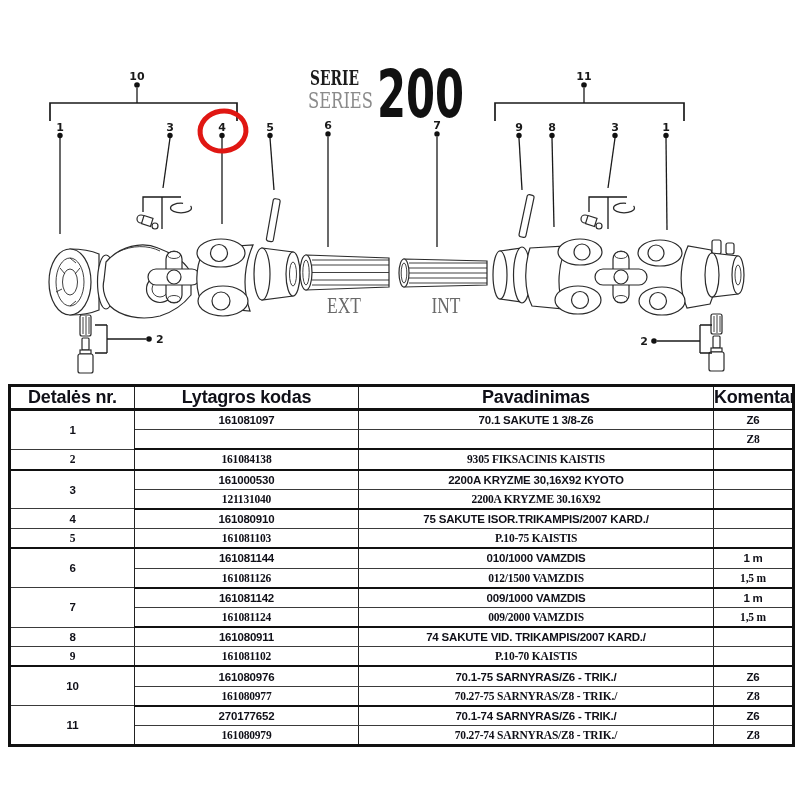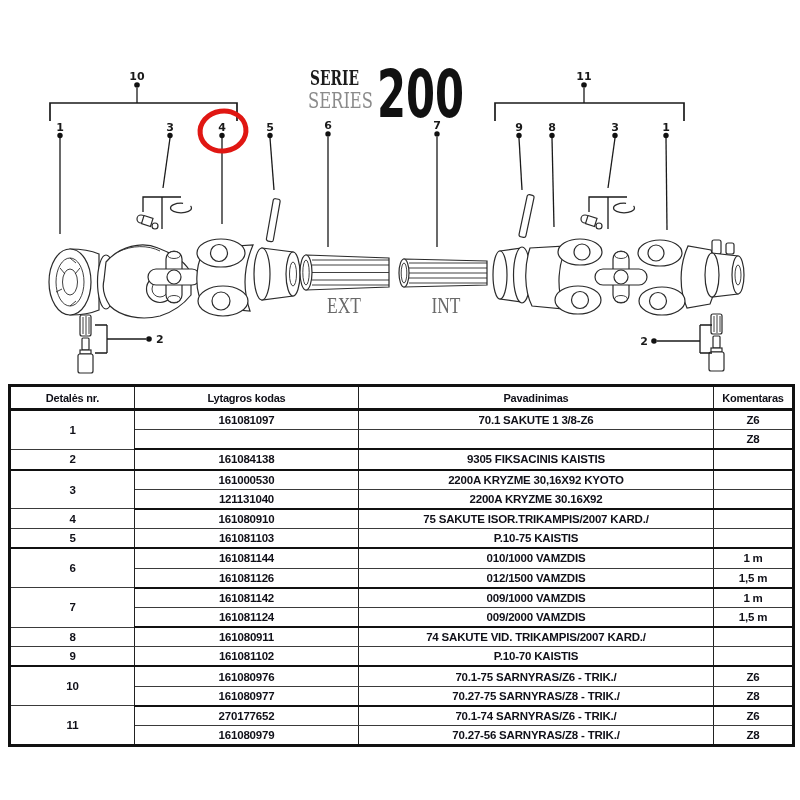--- a/index.html
+++ b/index.html
@@ -18,23 +18,23 @@
   .ptd{stroke:#2b2b2b;stroke-width:0.9;fill:none;}
   .dot{fill:#111;}
 
   #parts-table{position:absolute;left:8px;top:384px;width:784px;border-collapse:collapse;
       table-layout:fixed;border:3px solid #111;}
   #parts-table th,#parts-table td{
       border-left:1.5px solid #222;border-right:1.5px solid #222;
       border-top:1px solid #3a3a3a;border-bottom:1px solid #3a3a3a;
       text-align:center;vertical-align:middle;overflow:hidden;white-space:nowrap;
       font-weight:bold;color:#101018;padding:0;}
-  #parts-table th{height:21px;font-size:11px;letter-spacing:-0.2px;border-bottom:3px solid #111;}
+  #parts-table th{height:21px;font-size:18px;letter-spacing:-0.2px;border-bottom:3px solid #111;}
   #parts-table td{height:18.2px;font-size:11.5px;letter-spacing:-0.2px;}
-  #parts-table tr.group-end td{border-bottom:2.6px solid #111;}
+  #parts-table tr.group-end td{border-bottom:2.6px solid #111;font-family:Liberation Serif, serif;}
 </style>
 </head>
 <body>
 
 <div id="page">
 
   <svg width="800" height="382" viewBox="0 0 800 382" style="position:absolute;left:0;top:0;">
 
     <g>
       <text class="title-serie" x="310" y="85" textLength="49" lengthAdjust="spacingAndGlyphs">SERIE</text>
@@ -346,19 +346,19 @@
           <td>Z8</td>
         </tr>
         <tr>
           <td rowspan="2">11</td>
           <td>270177652</td>
           <td>70.1-74 SARNYRAS/Z6 - TRIK./</td>
           <td>Z6</td>
         </tr>
         <tr class="group-end">
           <td>161080979</td>
-          <td>70.27-56 SARNYRAS/Z8 - TRIK./</td>
+          <td>70.27-74 SARNYRAS/Z8 - TRIK./</td>
           <td>Z8</td>
         </tr>
       </tbody>
   </table>
 
 </div>
 
 </body></html>

